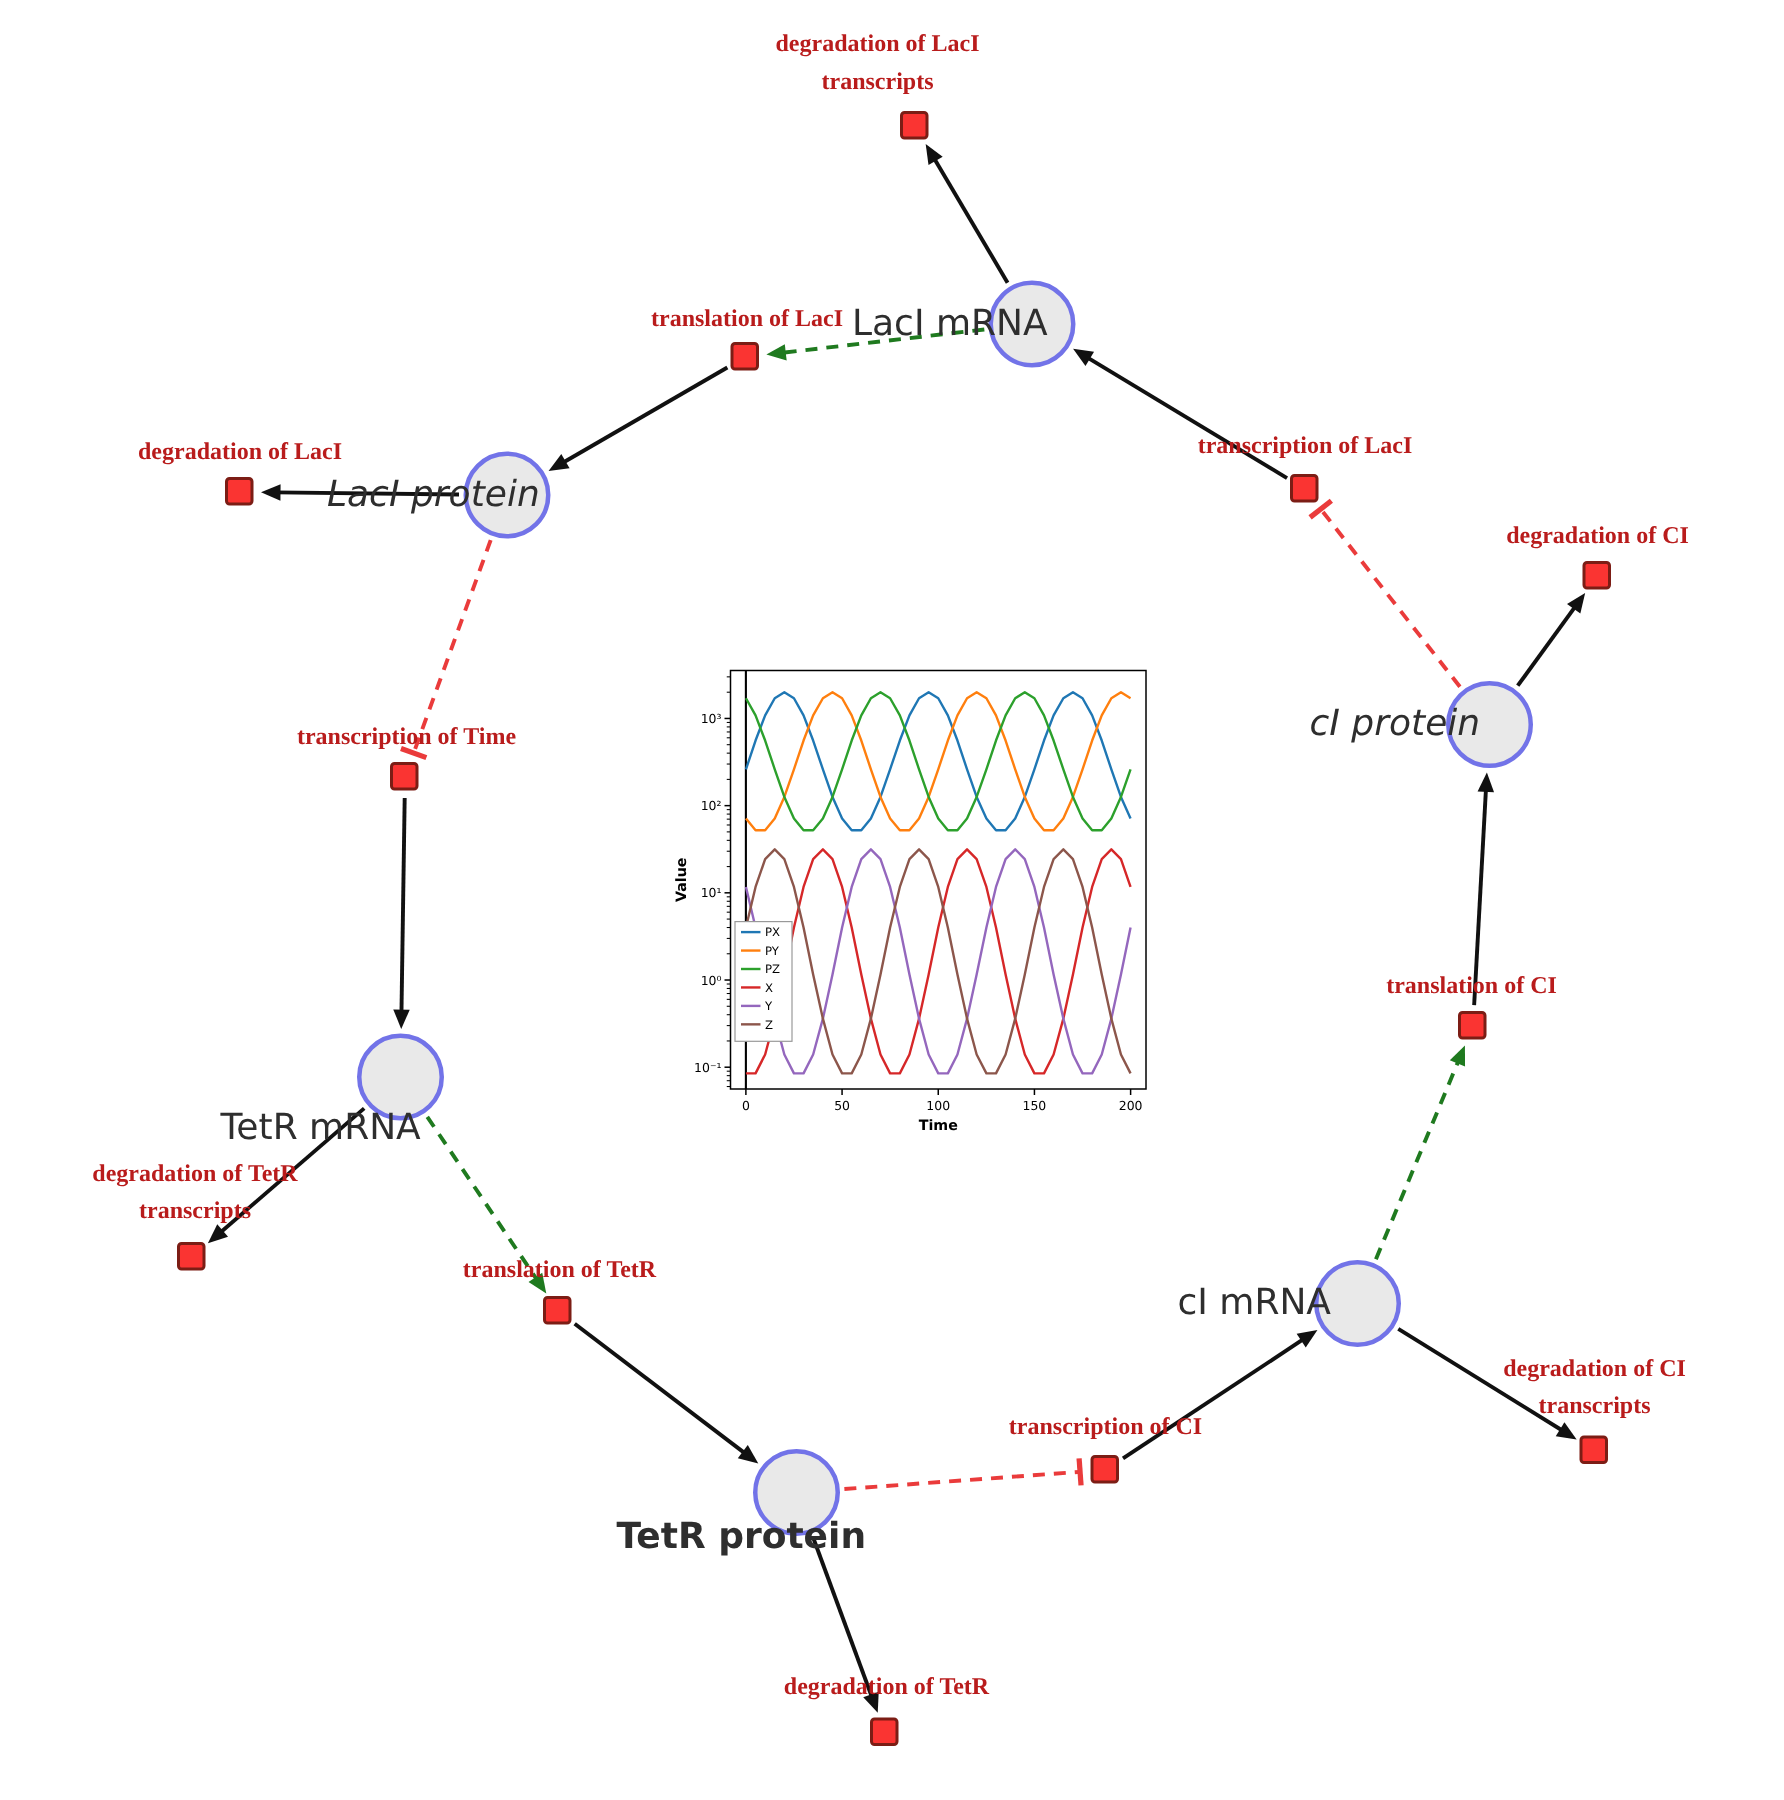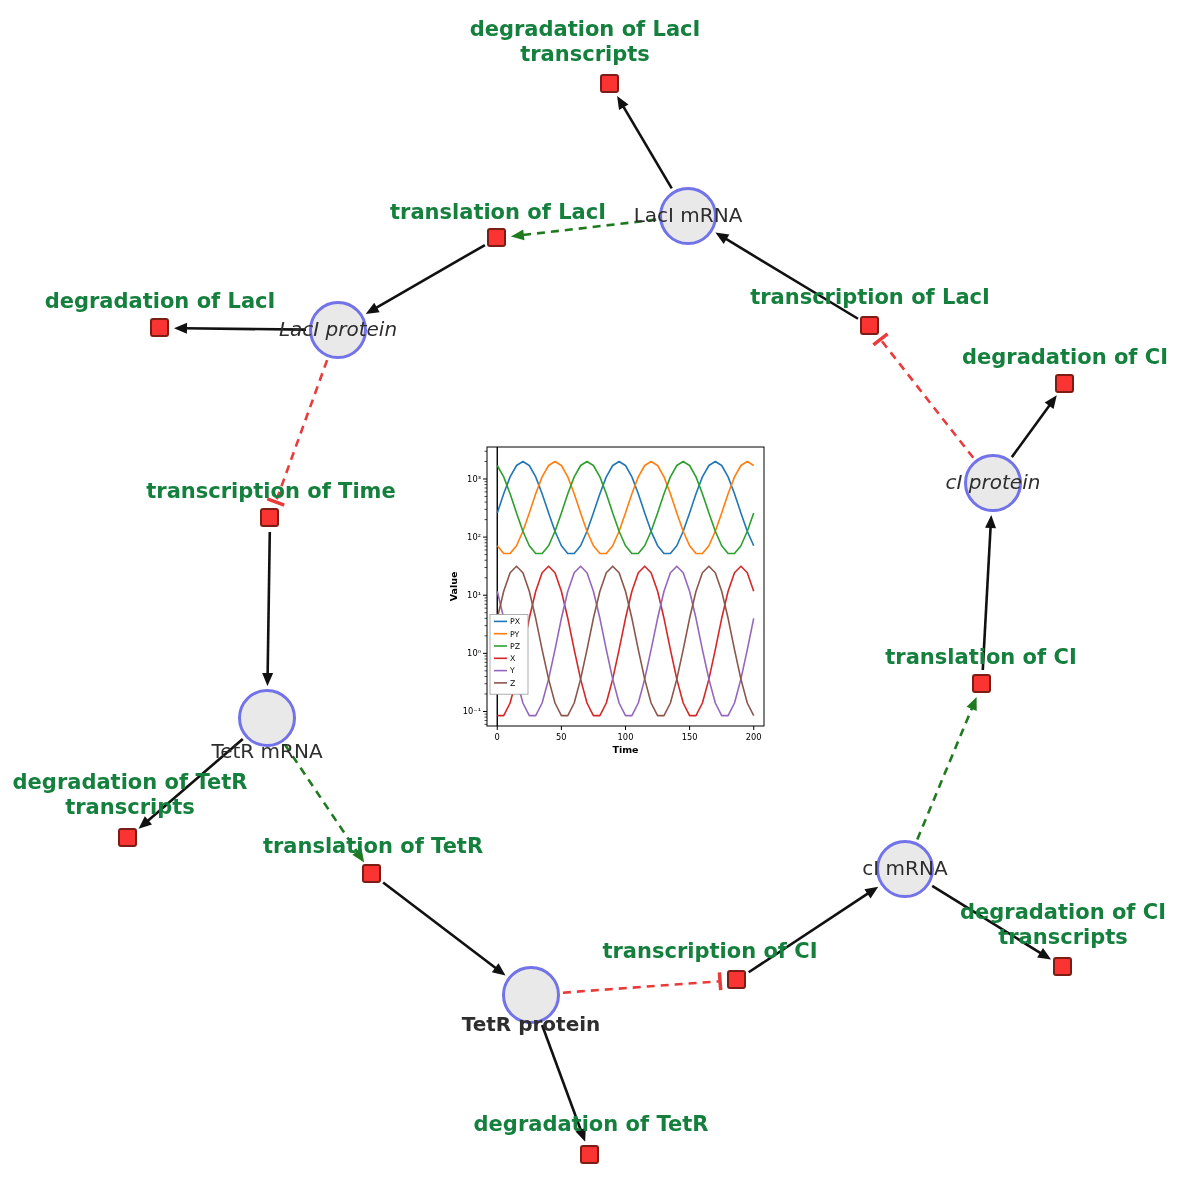--- a/index.html
+++ b/index.html
@@ -2,27 +2,27 @@
 <html><head>
 <meta charset="utf-8">
 <style>
   html,body{margin:0;padding:0;background:#ffffff;}
   #app{position:relative;width:1189px;height:1200px;background:#ffffff;
        font-family:"DejaVu Sans",sans-serif;overflow:hidden;}
   #edge-layer{position:absolute;left:0;top:0;z-index:1;}
   #node-layer{position:absolute;left:0;top:0;width:100%;height:100%;z-index:2;}
   .species-node{position:absolute;width:58px;height:58px;border-radius:50%;
        background:#e9e9e9;border:3px solid #7273e8;box-sizing:border-box;z-index:2;}
-  .species-label{position:absolute;width:240px;text-align:center;font-size:20px;
+  .species-label{position:absolute;width:240px;text-align:left;font-size:24px;
        color:#2e2e2e;z-index:4;pointer-events:none;line-height:24px;}
   .reaction-node{position:absolute;width:19px;height:19px;background:#fa3432;
        border:2.5px solid #7c1d15;border-radius:3px;box-sizing:border-box;z-index:3;}
-  .reaction-label{position:absolute;width:320px;text-align:center;font-size:21px;
-       font-weight:bold;color:#15803d;white-space:pre-line;line-height:25px;z-index:4;
-       pointer-events:none;}
+  .reaction-label{position:absolute;width:320px;text-align:center;font-size:16px;
+       font-weight:bold;color:#b91c1c;white-space:pre-line;line-height:25px;z-index:4;
+       pointer-events:none;font-family:Liberation Serif, serif;}
   #chart-panel{position:absolute;left:448px;top:436px;width:322px;height:324px;
        background:#ffffff;z-index:5;}
   #chart-svg{display:block;}
   #chart-svg text{font-family:"DejaVu Sans",sans-serif;fill:#000;}
 </style>
 </head>
 <body>
 
 <div id="app">
   <svg id="edge-layer" width="1189" height="1200">
@@ -93,21 +93,21 @@
       <div class="reaction-label" style="left: 821px; top: 644.5px;">translation of CI</div>
       <div class="reaction-node" style="left: 118px; top: 828px;"></div>
       <div class="reaction-label" style="left: -30px; top: 770px;">degradation of TetR
 transcripts</div>
       <div class="reaction-node" style="left: 362px; top: 864px;"></div>
       <div class="reaction-label" style="left: 213px; top: 833.5px;">translation of TetR</div>
       <div class="reaction-node" style="left: 1053px; top: 957px;"></div>
       <div class="reaction-label" style="left: 903px; top: 900px;">degradation of CI
 transcripts</div>
       <div class="reaction-node" style="left: 727px; top: 970px;"></div>
-      <div class="reaction-label" style="left: 550px; top: 938.5px;">transcription of CI</div>
+      <div class="reaction-label" style="left: 577px; top: 938.5px;">transcription of CI</div>
       <div class="reaction-node" style="left: 580px; top: 1145px;"></div>
       <div class="reaction-label" style="left: 431px; top: 1111.5px;">degradation of TetR</div>
     </div>
   <div id="chart-panel">
     <svg id="chart-svg" width="322" height="324" viewBox="0 0 322 324">
         <rect x="39" y="11" width="277" height="279" fill="none" stroke="#000" stroke-width="1"></rect>
         <line x1="35" y1="275.46875" x2="39" y2="275.46875" stroke="#000" stroke-width="1"></line>
         <text x="33" y="278.46875" font-size="8.3" text-anchor="end">10⁻¹</text>
         <line x1="35" y1="217.34375" x2="39" y2="217.34375" stroke="#000" stroke-width="1"></line>
         <text x="33" y="220.34375" font-size="8.3" text-anchor="end">10⁰</text>

